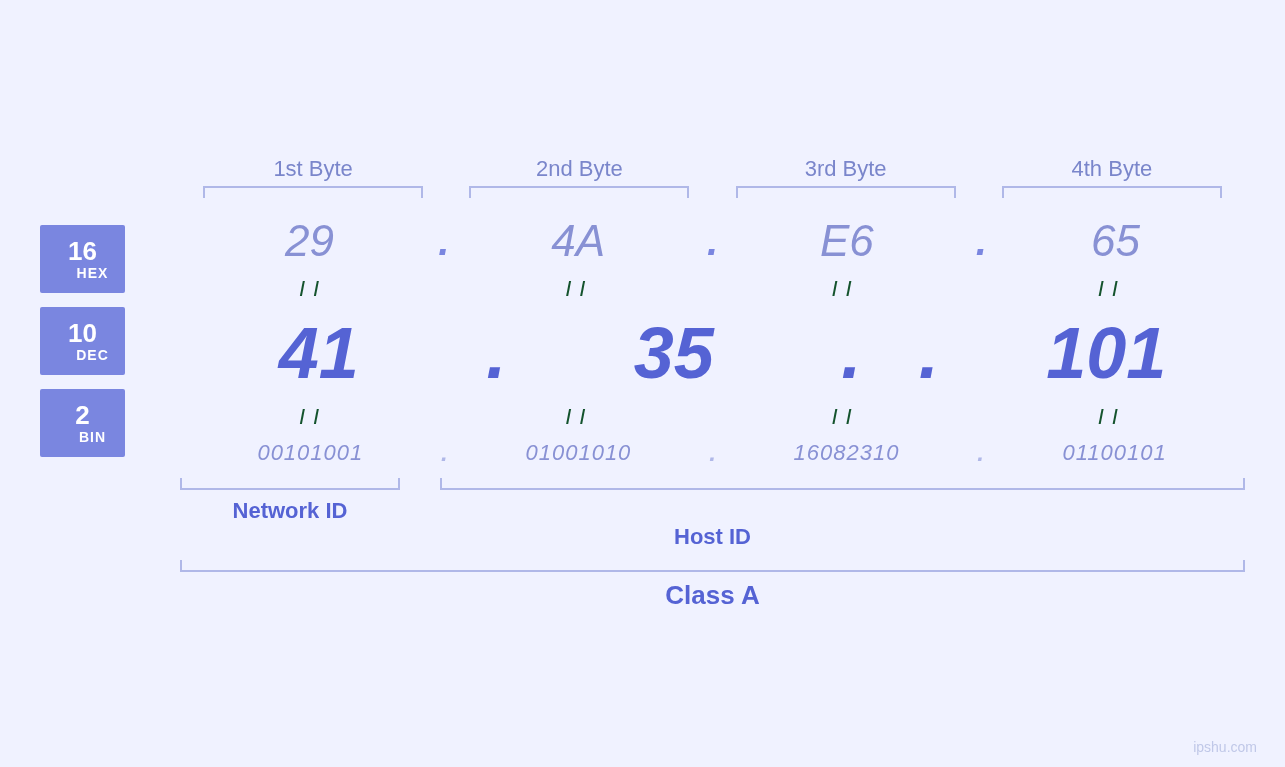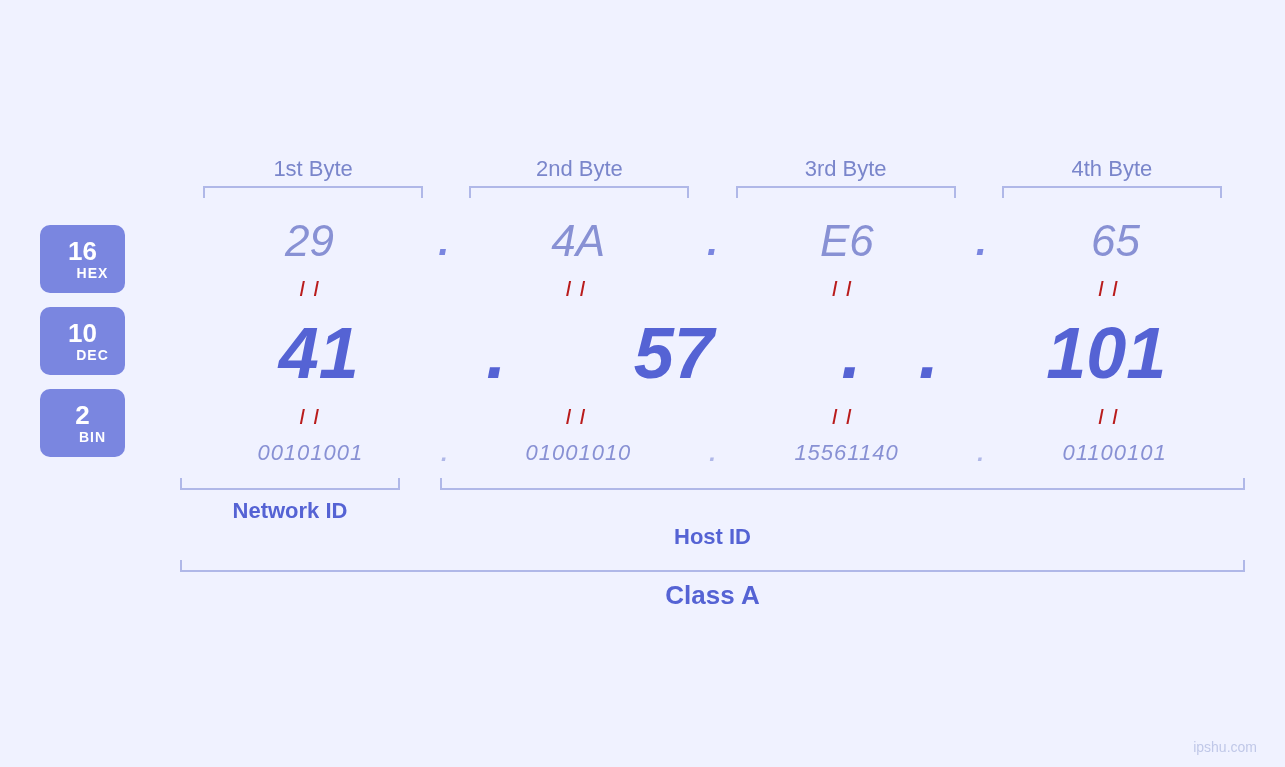--- a/index.html
+++ b/index.html
@@ -68,21 +68,21 @@
       display: flex;
       flex-direction: column;
       gap: 0;
       justify-content: space-around;
       padding: 10px 0;
     }
 
     .label-badge {
       background: #7a86e0;
       color: white;
-      border-radius: 10px;
+      border-radius: 2px;
       width: 85px;
       height: 68px;
       display: flex;
       flex-direction: column;
       align-items: center;
       justify-content: center;
       font-weight: bold;
     }
 
     .label-badge .base-num {
@@ -153,21 +153,21 @@
     .equals-row {
       display: flex;
       justify-content: space-around;
       padding-left: 0;
       padding: 2px 0;
     }
 
     .equals-cell {
       width: 220px;
       text-align: center;
-      color: #b91c1c;
+      color: #14532d;
       font-size: 22px;
       letter-spacing: 8px;
     }
 
     
     .bottom-section {
       width: 100%;
       padding-left: 140px;
       margin-top: 4px;
     }
@@ -284,39 +284,39 @@
       <div class="rep-row equals-row">
         <div class="equals-cell">II</div>
         <div class="equals-cell">II</div>
         <div class="equals-cell">II</div>
         <div class="equals-cell">II</div>
       </div>
 
       <div class="rep-row">
         <div class="byte-val dec-val">41</div>
         <div class="dec-dot">.</div>
-        <div class="byte-val dec-val">57</div>
+        <div class="byte-val dec-val">35</div>
         <div class="dec-dot">.</div>
         <div class="dec-dot">.</div>
         <div class="byte-val dec-val">101</div>
       </div>
 
       <div class="rep-row equals-row">
         <div class="equals-cell">II</div>
         <div class="equals-cell">II</div>
         <div class="equals-cell">II</div>
         <div class="equals-cell">II</div>
       </div>
 
       <div class="rep-row">
         <div class="byte-val bin-val">00101001</div>
         <div class="dot" style="font-size:24px;color:#b0b8e8;">.</div>
         <div class="byte-val bin-val">01001010</div>
         <div class="dot" style="font-size:24px;color:#b0b8e8;">.</div>
-        <div class="byte-val bin-val">15561140</div>
+        <div class="byte-val bin-val">16082310</div>
         <div class="dot" style="font-size:24px;color:#b0b8e8;">.</div>
         <div class="byte-val bin-val">01100101</div>
       </div>
 
     </div>
   </div>
 
   <div class="bottom-section">
     <div style="display:flex; justify-content:space-between; align-items:flex-end;">
 

